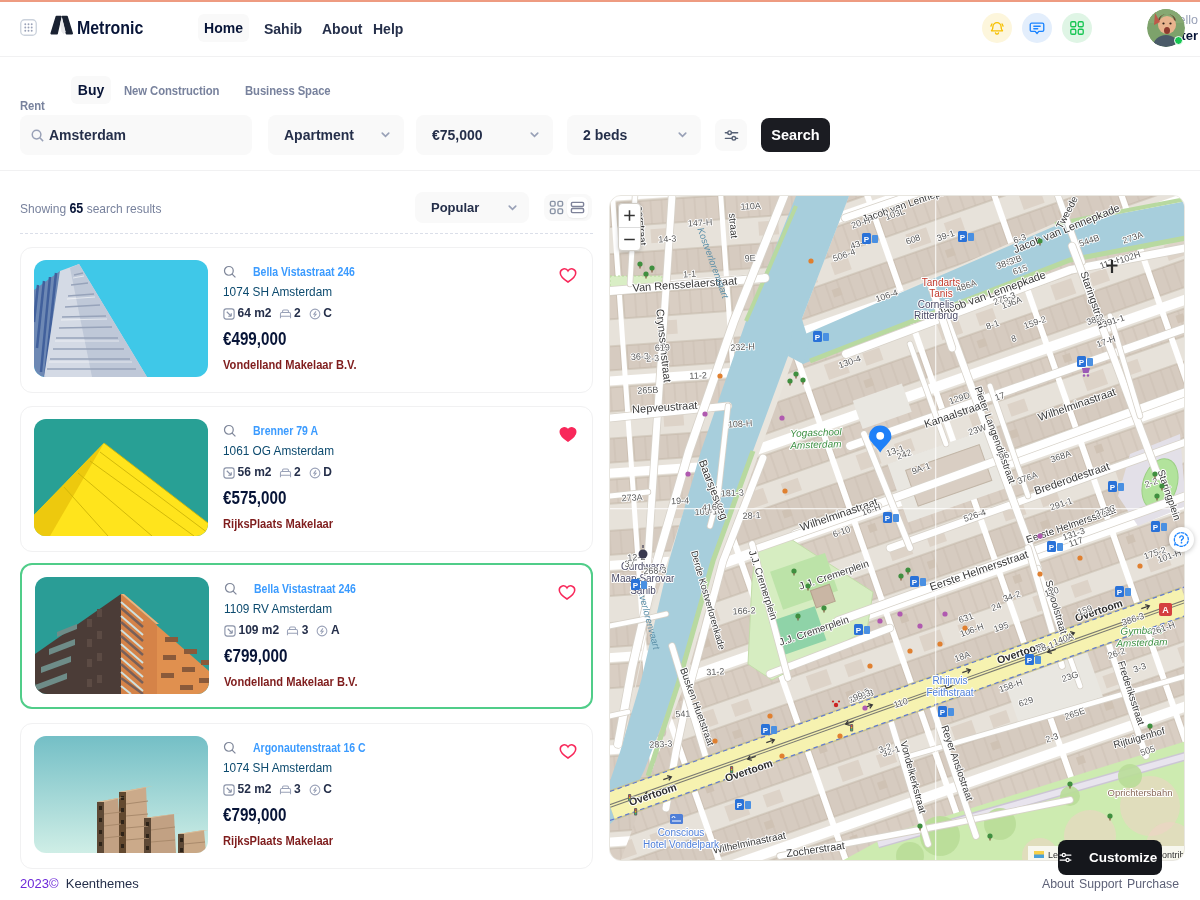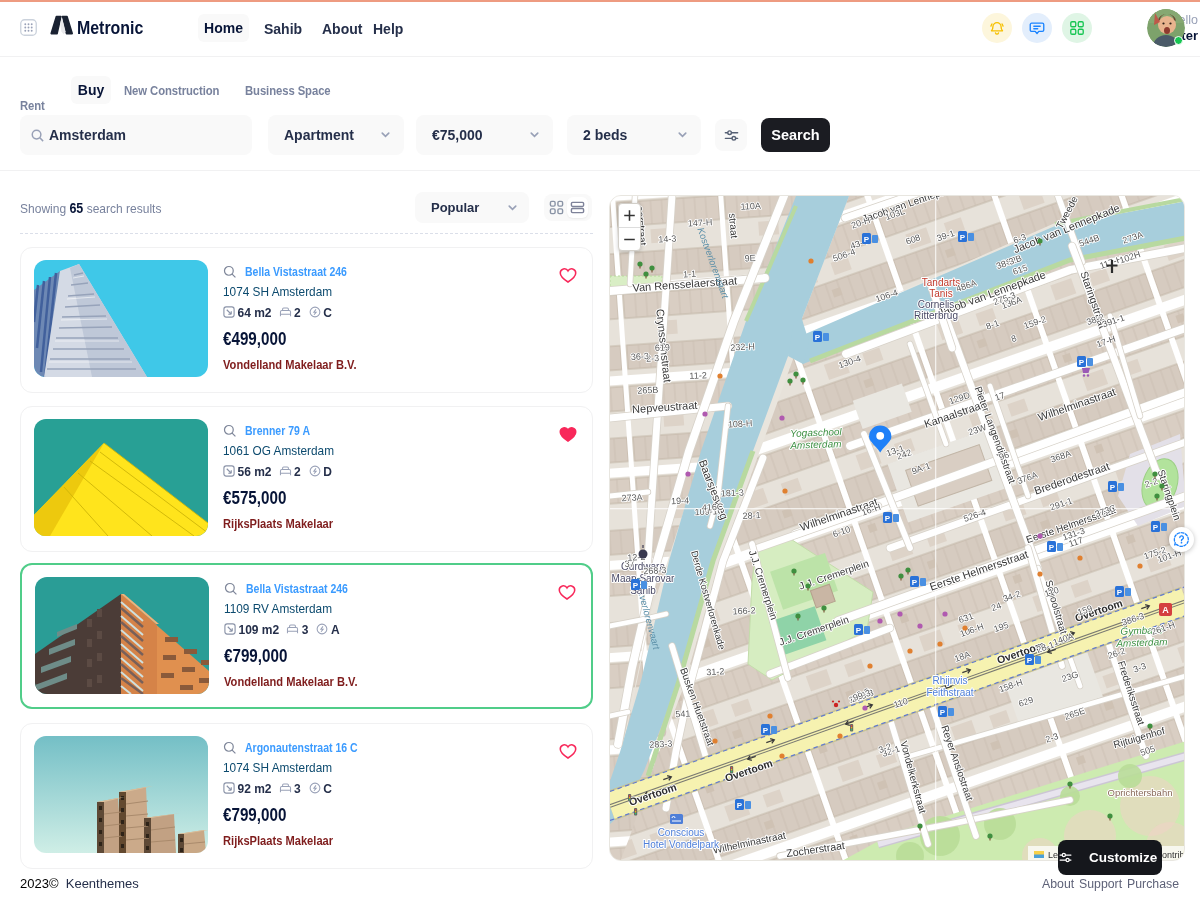--- a/index.html
+++ b/index.html
@@ -9,24 +9,24 @@
 .navtxt { font-size:14px; font-weight:bold; color:#071437; }
 .navlink { font-size:14px; font-weight:bold; color:#252F4A; }
 .pill { background:#F9F9F9; border-radius:6px; display:flex; align-items:center; justify-content:center; }
 .graytab { font-size:13px; font-weight:bold; color:#78829D; letter-spacing:-0.1px; }
 .input { background:#F9F9F9; border-radius:8px; display:flex; align-items:center; font-size:14px;
   font-weight:bold; color:#252F4A; }
 .card { position:absolute; left:20px; width:573px; height:146px; background:#fff; border-radius:12px; }
 .cimg { position:absolute; left:13px; top:12px; width:174px; height:117px; border-radius:12px; overflow:hidden; }
 .cimg svg { display:block; }
 .cbody { position:absolute; left:202px; top:0; }
-.ctitle { position:absolute; left:0; top:17px; display:flex; align-items:center; gap:8px; width:330px;
+.ctitle { position:absolute; left:0; top:17px; display:flex; align-items:center; gap:16px; width:330px;
   font-size:12.5px; font-weight:bold; color:#3B9BFF; }
 .caddr { position:absolute; left:0px; top:37px; font-size:12.2px; color:#0c4a6e; width:200px; }
-.cstats { position:absolute; left:0px; top:57.5px; display:flex; align-items:flex-start; gap:2.5px; width:250px;
+.cstats { position:absolute; left:0px; top:57.5px; display:flex; align-items:flex-end; gap:2.5px; width:250px;
   font-size:12px; color:#252F4A; }
 .cstats b { font-weight:bold; }
 .sp { width:2px; } .sp2 { width:3px; }
 .cprice { position:absolute; left:0px; top:80px; font-size:19px; font-weight:bold; color:#071437; width:200px; }
 .cagency { position:absolute; left:0px; top:110px; font-size:12.5px; font-weight:bold; color:#7f1d1d; width:250px; }
 .cheart { position:absolute; right:15px; top:19px; }
 .circ { width:30px; height:30px; border-radius:50%; display:flex; align-items:center; justify-content:center; }
 .mapwrap { left:609px; top:195px; width:576px; height:666px; border-radius:12px; overflow:hidden;
   border:1px solid #e8e6e0; }
 .zoombtn { position:absolute; left:8px; top:7px; width:23px; height:48px; background:#fff; border:1px solid #d2cfc9;
@@ -439,21 +439,21 @@
           <line x1="10.4" y1="10.4" x2="14.2" y2="14.2"></line>
         </svg>
         <span class="sx" style="transform:scaleX(0.84);">Argonautenstraat 16 C</span>
       </div>
     <div class="caddr"><span class="sx" style="transform:scaleX(0.97);">1074 SH Amsterdam</span></div>
     <div class="cstats">
         <svg width="12" height="12" viewBox="0 0 16 16" fill="none" stroke="#8a93a8" stroke-width="1.5">
           <rect x="1.2" y="1.2" width="13.6" height="13.6" rx="3"></rect>
           <path d="M5 5 L11 11 M11 11 v-4 M11 11 h-4"></path>
         </svg>
-        <b>92 m2</b>
+        <b>52 m2</b>
         <span class="sp"></span>
         <svg width="13" height="12" viewBox="0 0 18 16" fill="none" stroke="#99A1B7" stroke-width="1.4">
           <path d="M2 13 v-5 a2 2 0 0 1 2 -2 h10 a2 2 0 0 1 2 2 v5 M2 11 h14 M2 13 v1 M16 13 v1"></path>
           <path d="M5 6 v-2 a1.5 1.5 0 0 1 1.5 -1.5 h5 a1.5 1.5 0 0 1 1.5 1.5 v2"></path>
         </svg>
         <b>3</b>
         <span class="sp2"></span>
         <svg width="12" height="12" viewBox="0 0 16 16" fill="none" stroke="#99A1B7" stroke-width="1.4">
           <circle cx="8" cy="8" r="6.5"></circle>
           <path d="M9.3 4.5 L6.5 8.3 h3 L6.7 11.7"></path>
@@ -1007,17 +1007,17 @@
     <span>Customize</span>
   </div>
 <div class="abs helpbtn">
     <svg width="17" height="17" viewBox="0 0 18 18" fill="none" stroke="#1B84FF" stroke-width="1.4" stroke-linecap="round" stroke-linejoin="round">
       <path d="M9 1.8 a7.2 7.2 0 1 1 -5 12.4 l-2.2 0.6 0.6 -2.2 A7.2 7.2 0 0 1 9 1.8z" stroke-dasharray="2.6,1.7"></path>
       <path d="M7.2 7 a1.9 1.9 0 1 1 2.6 1.8 c-0.5 0.2 -0.8 0.5 -0.8 1v0.4"></path>
       <circle cx="9" cy="12.4" r="0.9" fill="#1B84FF" stroke="none"></circle>
     </svg>
   </div>
 
-<div class="abs" style="left:20px;top:876px;font-size:13px;"><span style="color:#000000;">2023©</span>&nbsp;&nbsp;<span style="color:#252F4A;">Keenthemes</span></div>
+<div class="abs" style="left:20px;top:876px;font-size:13px;"><span style="color:#6d28d9;">2023©</span>&nbsp;&nbsp;<span style="color:#252F4A;">Keenthemes</span></div>
 <div class="abs" style="left:1042px;top:877px;width:137px;display:flex;justify-content:space-between;">
     <span class="flink">About</span>
     <span class="flink">Support</span>
     <span class="flink">Purchase</span>
   </div>
 </body></html>

